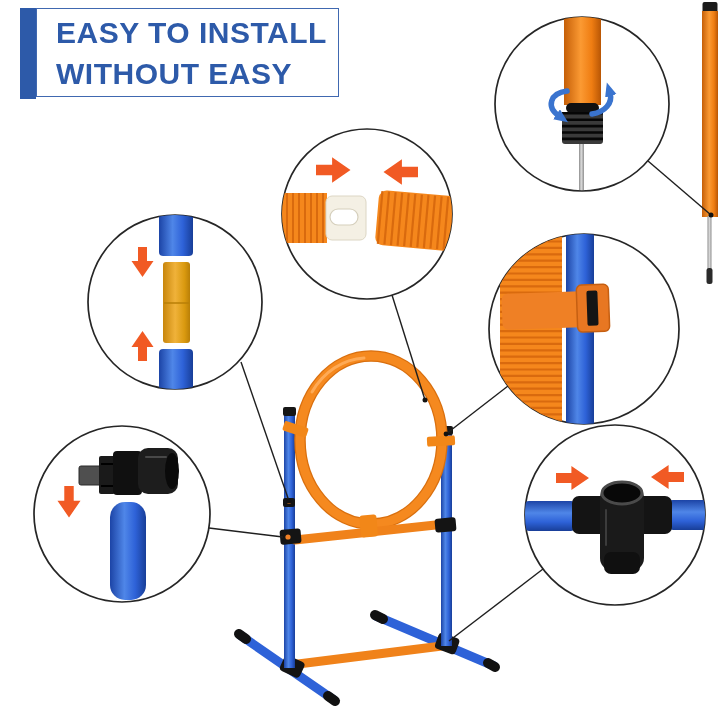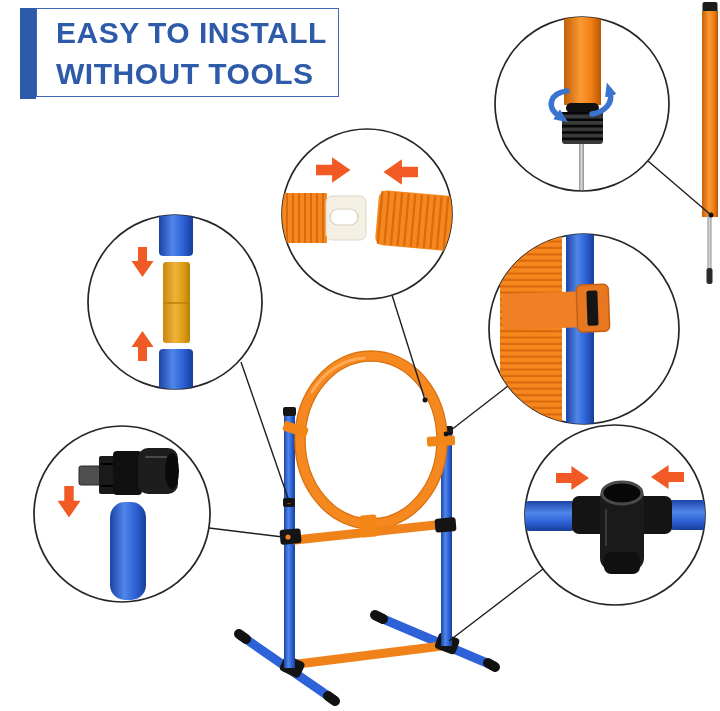--- a/index.html
+++ b/index.html
@@ -261,16 +261,16 @@
         </g>
         <use href="#arr" transform="translate(556,478) scale(1.1)" fill="#f15a24"></use>
         <use href="#arr" transform="translate(684,477) rotate(180) scale(1.1)" fill="#f15a24"></use>
       </g>
     </g>
   </svg>
 
   <div class="header-accent"></div>
   <div class="header-box">
     <span class="header-line">EASY TO INSTALL</span>
-    <span class="header-line">WITHOUT TOOLS</span>
+    <span class="header-line">WITHOUT EASY</span>
   </div>
 
 </div>
 
 </body></html>

